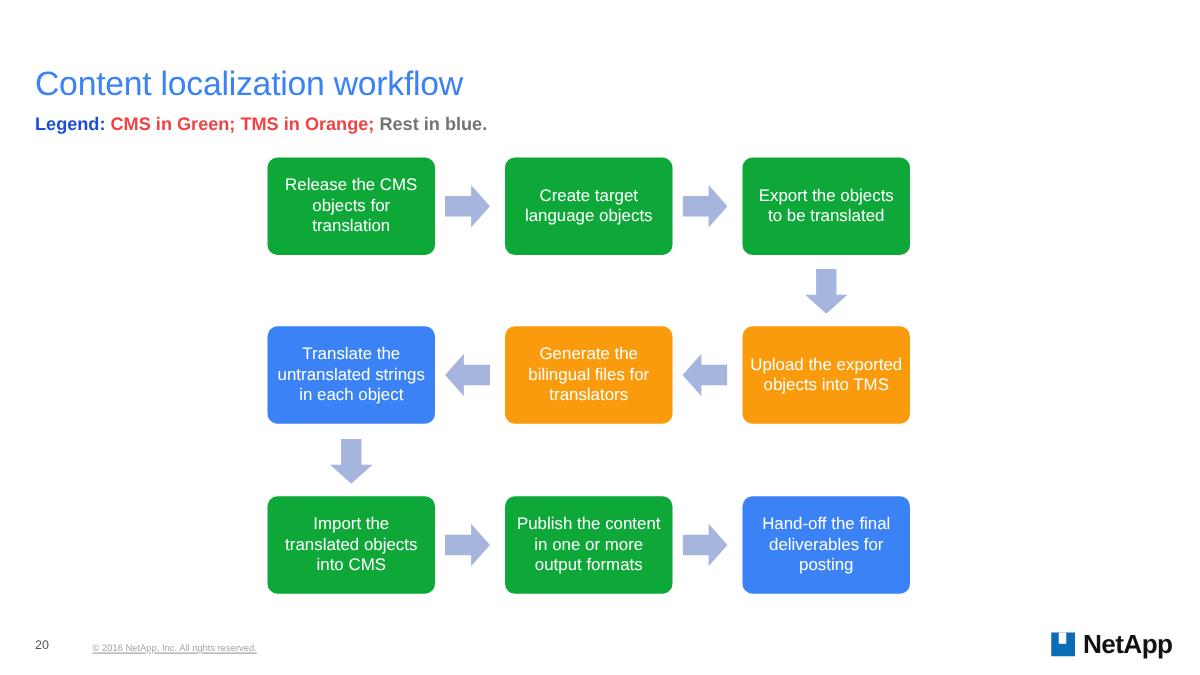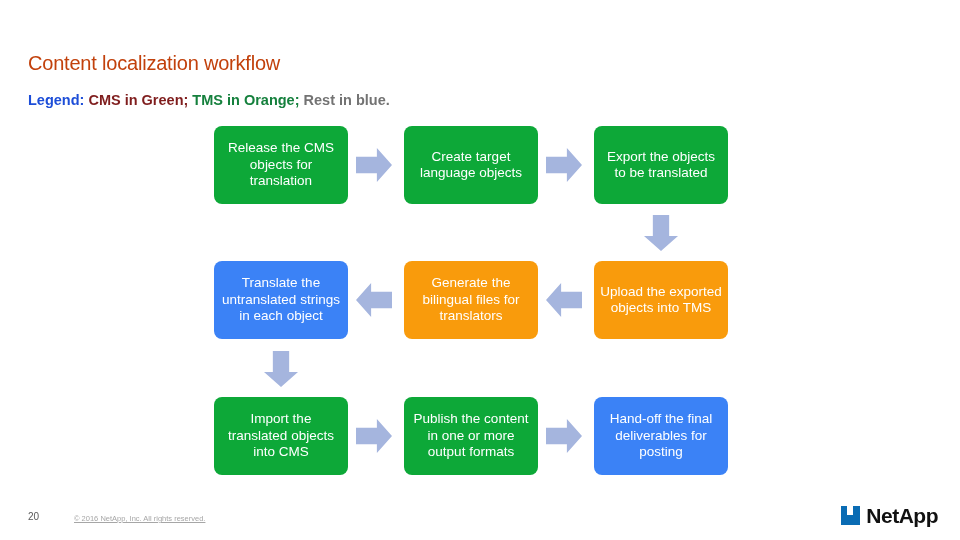--- a/index.html
+++ b/index.html
@@ -18,37 +18,37 @@
     position: absolute;
     inset: 0;
     width: 960px;
     height: 540px;
   }
   
   .title {
     position: absolute;
     left: 28px;
     top: 52px;
-    font-size: 20px;
-    color: #c2410c;
+    font-size: 27px;
+    color: #3b82f6;
     font-weight: 400;
     letter-spacing: -0.2px;
     white-space: nowrap;
   }
   .legend {
     position: absolute;
     left: 28px;
     top: 92px;
     font-size: 14.5px;
     font-weight: bold;
     white-space: nowrap;
   }
   .legend .lg-label { color: #1d4ed8; }
-  .legend .lg-green { color: #7f1d1d; }
-  .legend .lg-orange { color: #15803d; }
+  .legend .lg-green { color: #ef4444; }
+  .legend .lg-orange { color: #ef4444; }
   .legend .lg-blue { color: #737373; }
 
   
   .box {
     position: absolute;
     width: 134px;
     height: 78px;
     border-radius: 8px;
     display: flex;
     align-items: center;

